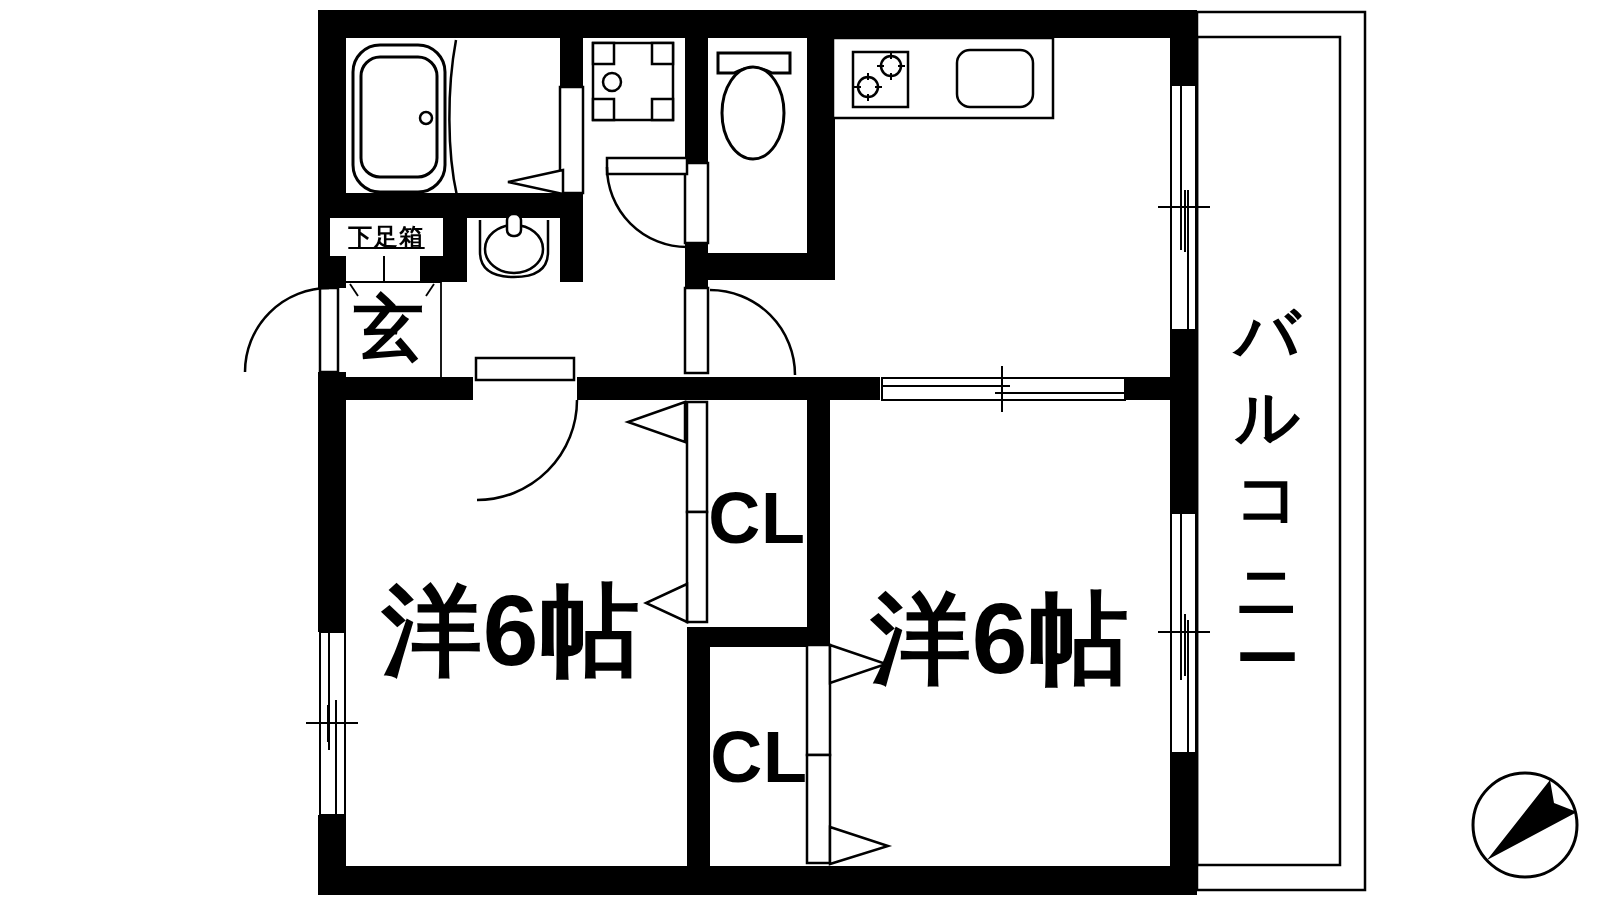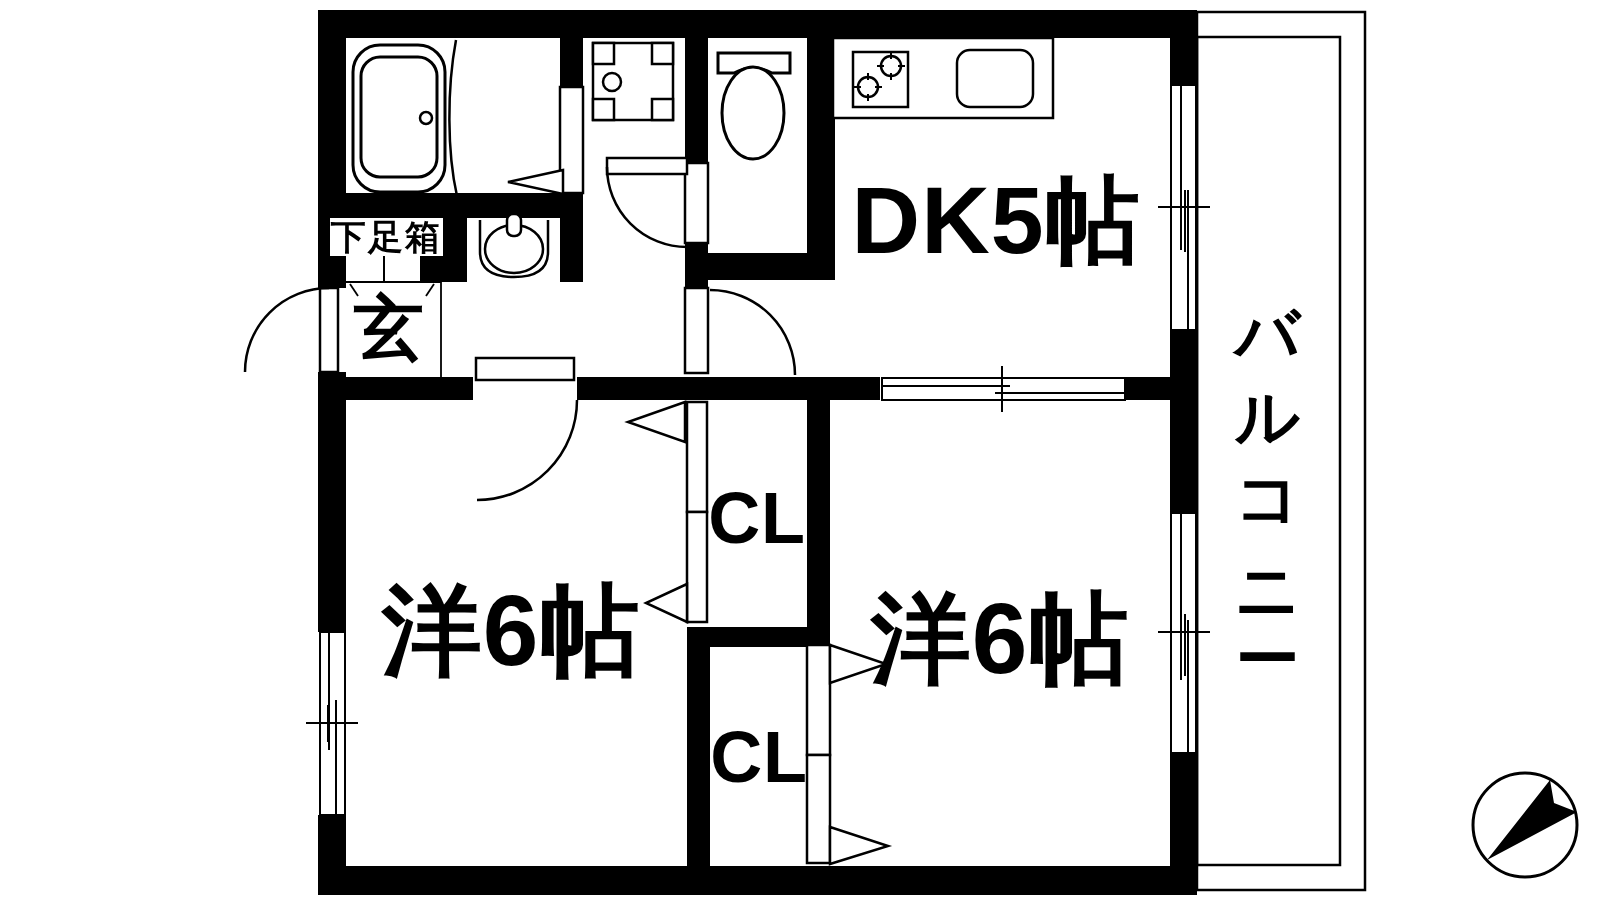--- a/index.html
+++ b/index.html
@@ -11,22 +11,22 @@
   .label-dk{left:996px;top:222px;font-size:95px;}
   .label-bedl{left:511px;top:632px;font-size:100px;}
   .label-bedr{left:1000px;top:640px;font-size:100px;}
   .label-clu{left:757px;top:518px;font-size:72px;font-weight:700;}
   .label-cll{left:759px;top:757px;font-size:72px;font-weight:700;}
   .label-gen{left:389px;top:329px;font-size:70px;}
   .label-balcony{position:absolute;left:1232px;top:262px;width:72px;color:#000;
                  font-size:64px;font-weight:700;writing-mode:vertical-rl;text-orientation:mixed;
                  letter-spacing:0.28em;line-height:72px;}
   .shoe-box-label{position:absolute;left:330px;top:218px;width:113px;height:38px;background:#ffffff;
-                  color:#000;font-size:35px;font-weight:600;display:flex;align-items:center;
-                  justify-content:center;letter-spacing:0.06em;}
+                  color:#000;font-size:24px;font-weight:600;display:flex;align-items:center;
+                  justify-content:center;letter-spacing:0.06em;text-decoration:underline;}
 </style>
 </head>
 <body>
 
 <div id="canvas">
 
   <svg id="plan-svg" width="1600" height="900" viewBox="0 0 1600 900">
 
     <g fill="#000000" stroke="none">
       <rect x="318" y="10" width="879" height="28"></rect>
@@ -189,21 +189,20 @@
         <line x1="434" y1="284" x2="426" y2="296"></line>
       </g>
 
       <g>
         <circle cx="1525" cy="825" r="52" fill="#ffffff" stroke-width="3"></circle>
         <polygon points="1487,860 1550,780 1554,803 1577,812" fill="#000000" stroke="none"></polygon>
       </g>
     </g>
   </svg>
 
-  <div class="room-label label-dk">DK5帖</div>
   <div class="room-label label-bedl">洋6帖</div>
   <div class="room-label label-bedr">洋6帖</div>
   <div class="room-label label-clu">CL</div>
   <div class="room-label label-cll">CL</div>
   <div class="room-label label-gen">玄</div>
   <div class="label-balcony">バルコニー</div>
   <div class="shoe-box-label">下足箱</div>
 
 </div>
 

